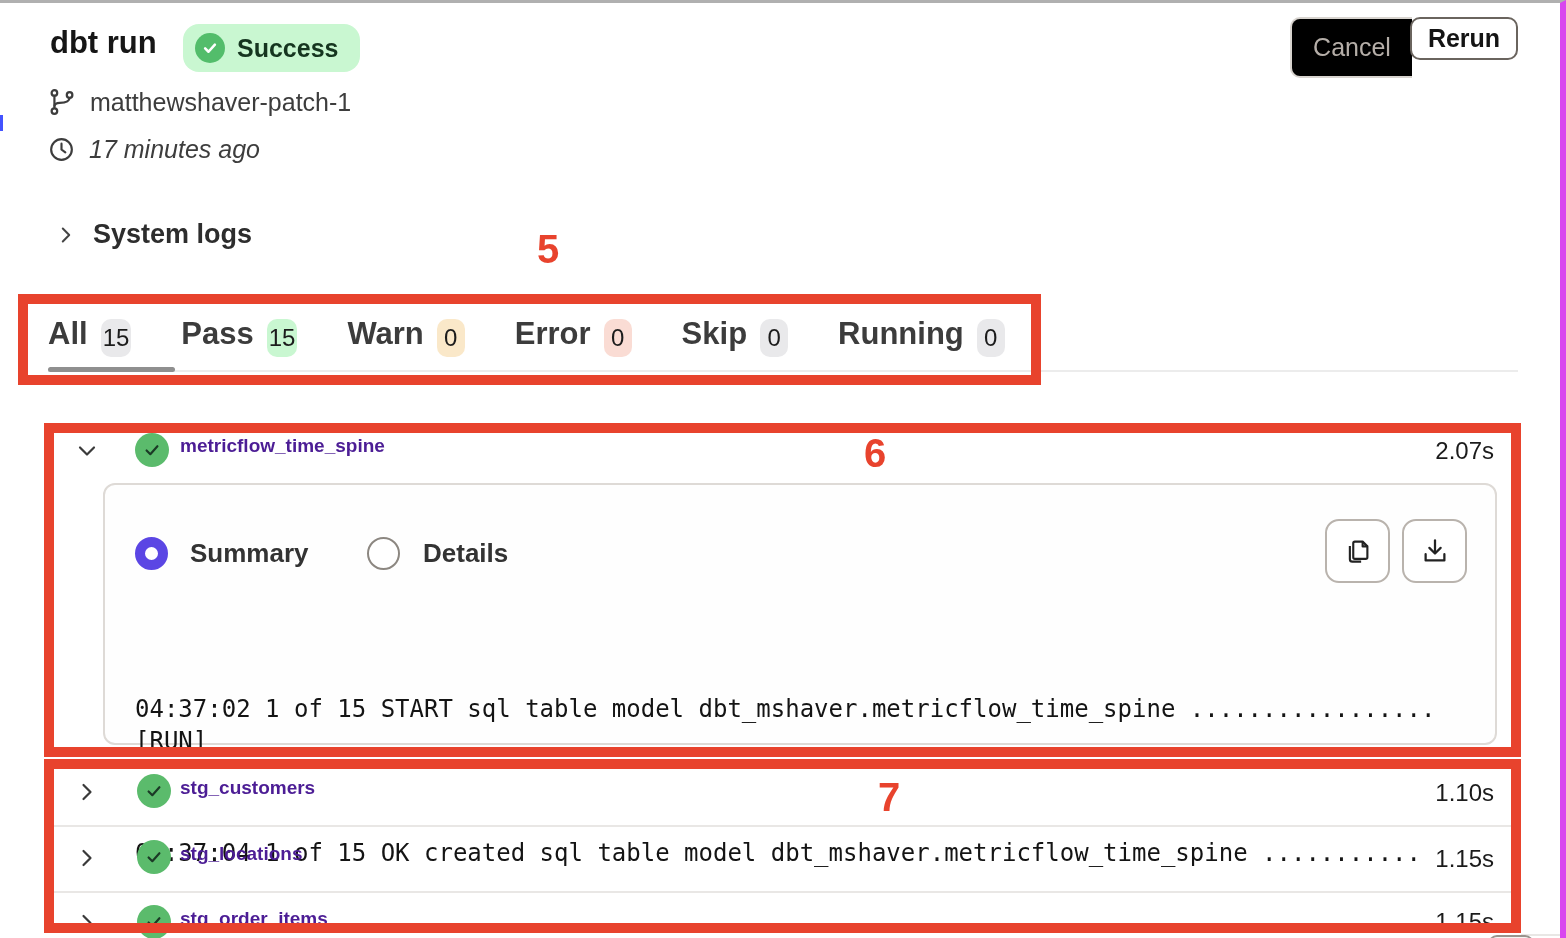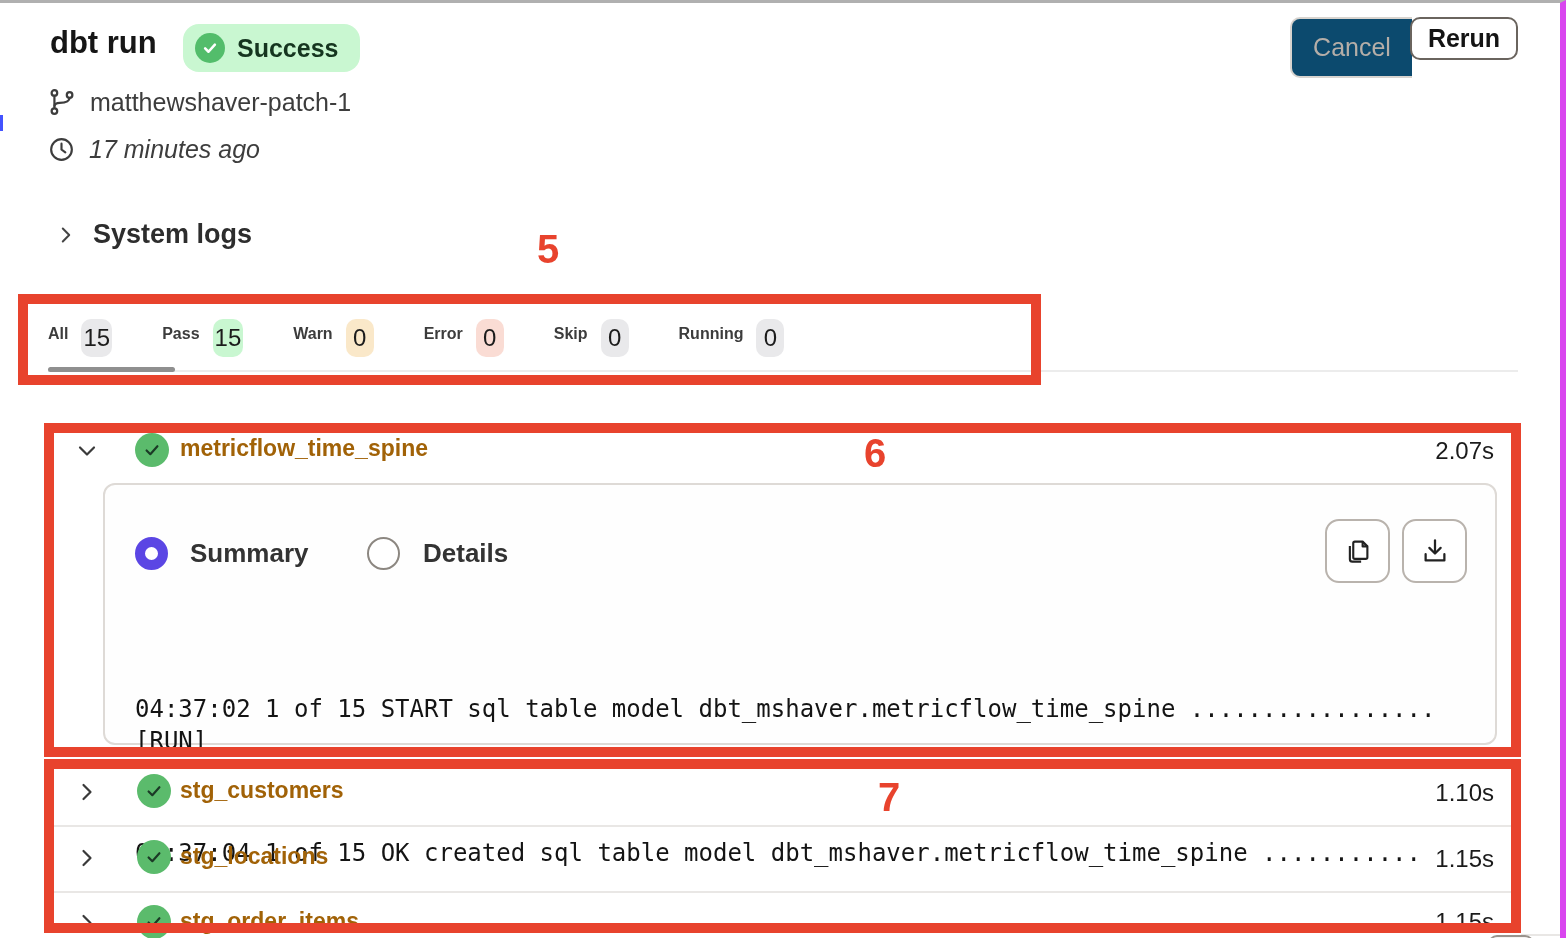--- a/index.html
+++ b/index.html
@@ -18,21 +18,21 @@
     background:#c9f7d1; border-radius:16px; display:flex; align-items:center; gap:12px;
   }
   .status-badge .circ {
     width:30px; height:30px; border-radius:50%; background:#53bd6b;
     display:flex; align-items:center; justify-content:center;
   }
   .status-badge .txt { font-size:25px; font-weight:600; color:#15351f; }
 
   .btn-cancel {
     left:1290px; top:14px; width:122px; height:61px;
-    background:#0c4a6e; border:2px solid #d8d4cf; border-right:none;
+    background:#000000; border:2px solid #d8d4cf; border-right:none;
     border-radius:10px 0 0 10px; color:#b5aea8; font-size:25px; font-weight:500;
     display:flex; align-items:center; justify-content:center;
   }
   .btn-rerun {
     left:1410px; top:14px; width:108px; height:43px;
     background:#ffffff; border:2px solid #6a645e; border-radius:10px;
     color:#141414; font-size:25px; font-weight:600;
     display:flex; align-items:center; justify-content:center;
   }
 
@@ -41,33 +41,33 @@
   .meta-time { left:48px; top:132px;font-style:italic; }
 
   .sys-logs { left:55px; top:216px; display:flex; align-items:center; gap:16px; }
   .sys-logs .lbl { font-size:27px; font-weight:700; color:#2d2d2d; }
 
   .blue-tick { left:0; top:112px; width:3px; height:16px; background:#4353ff; }
 
   
   .tabbar { left:48px; top:308px; display:flex; gap:50px; align-items:center; }
   .tab { display:flex; align-items:center; gap:13px; }
-  .tab .lbl { font-size:16px; font-weight:600; color:#3c3c3c; }
+  .tab .lbl { font-size:31px; font-weight:600; color:#3c3c3c; }
   .tab .cnt {
     font-size:24px; font-weight:500; color:#1c1c1c;
     padding:5px 2px; border-radius:10px; background:#e9e9eb; min-width:28px; text-align:center;margin-top:8px;
   }
   .cnt.green { background:#c9f7d1; }
   .cnt.amber { background:#fae8c9; }
   .cnt.red   { background:#fadcd4; }
   .tabline-full { left:48px; top:367px; width:1470px; height:2px; background:#ececec; }
   .tabline-active { left:48px; top:364px; width:127px; height:5px; background:#8f8f8f; border-radius:3px; }
 
   
-  .row-name { font-size:23px; font-weight:700; color:#a16207; }
+  .row-name { font-size:19px; font-weight:700; color:#4c1d95; }
   .row-time { font-size:24px; color:#1b1b1b; }
   .check-circle {
     width:34px; height:34px; border-radius:50%; background:#5bbb6c;
     display:flex; align-items:center; justify-content:center;
   }
   .divider { height:2px; background:#e9e7e5; }
 
   
   .log-panel {
     left:103px; top:480px; width:1394px; height:262px;

